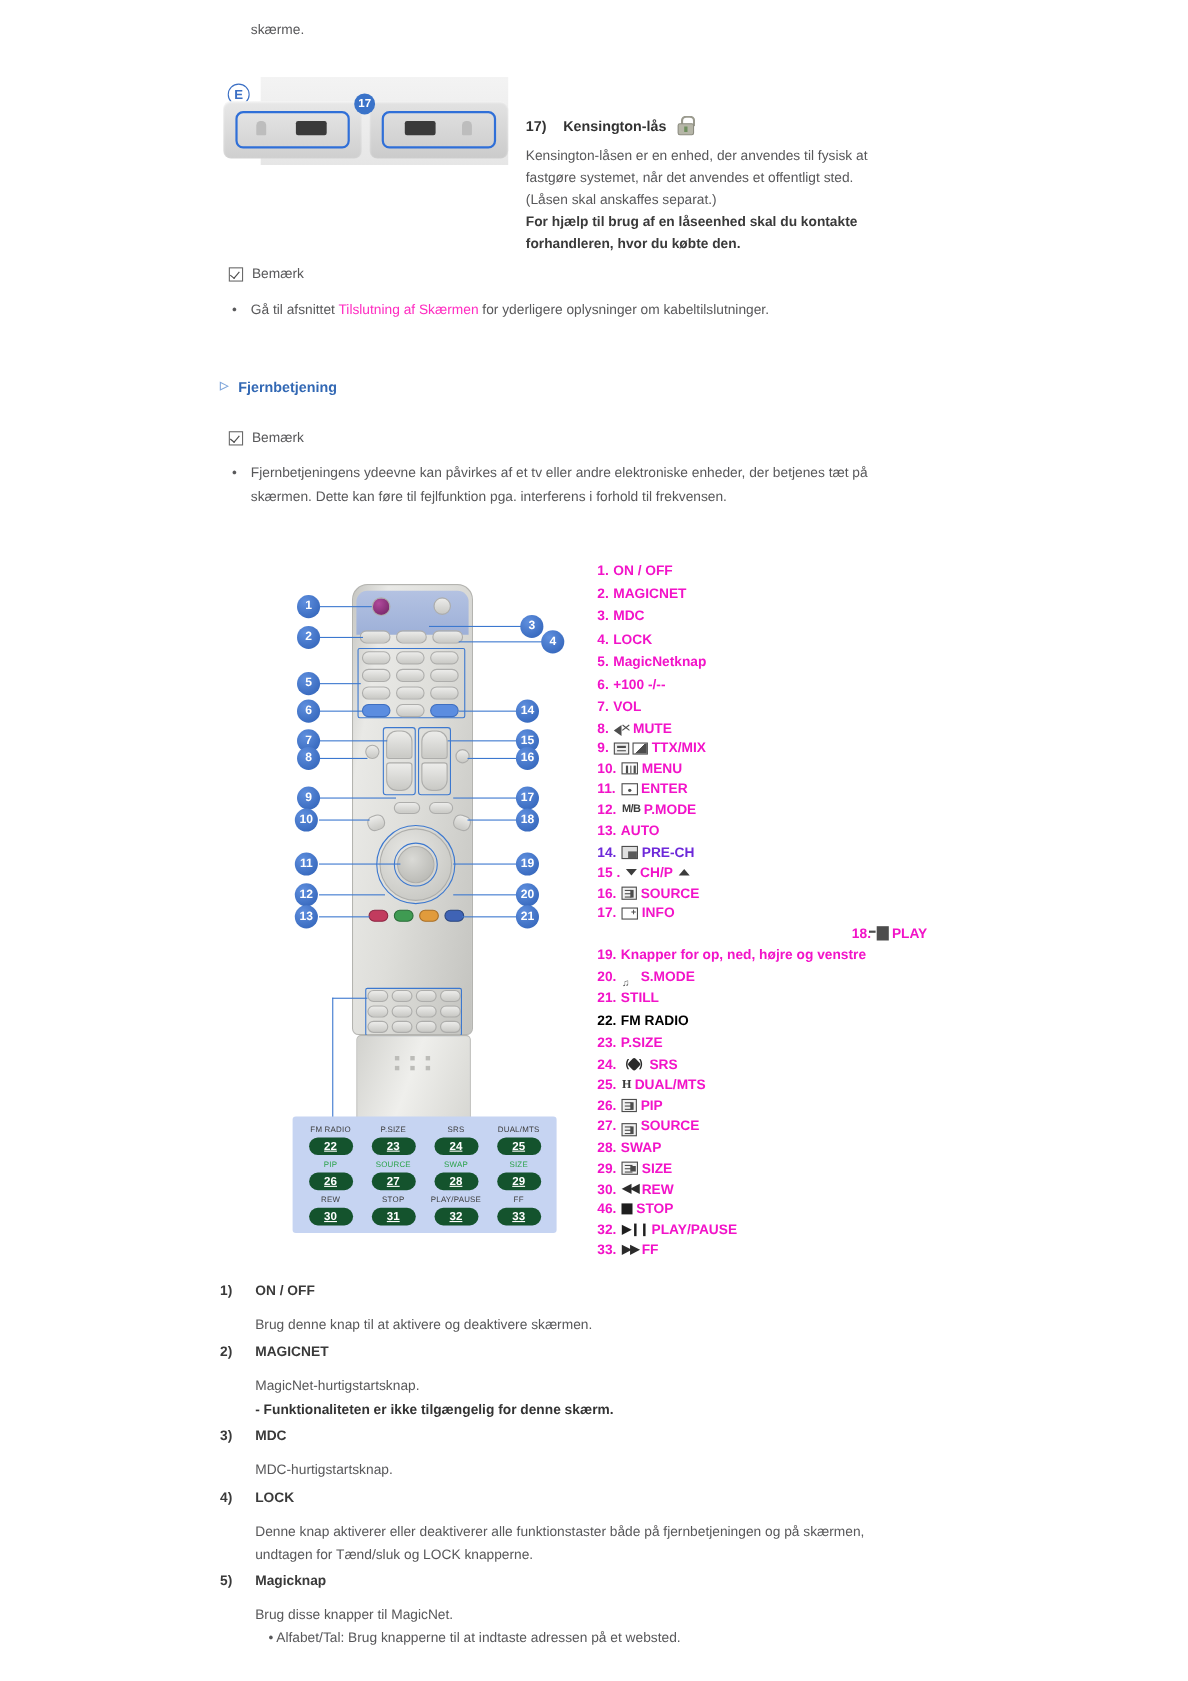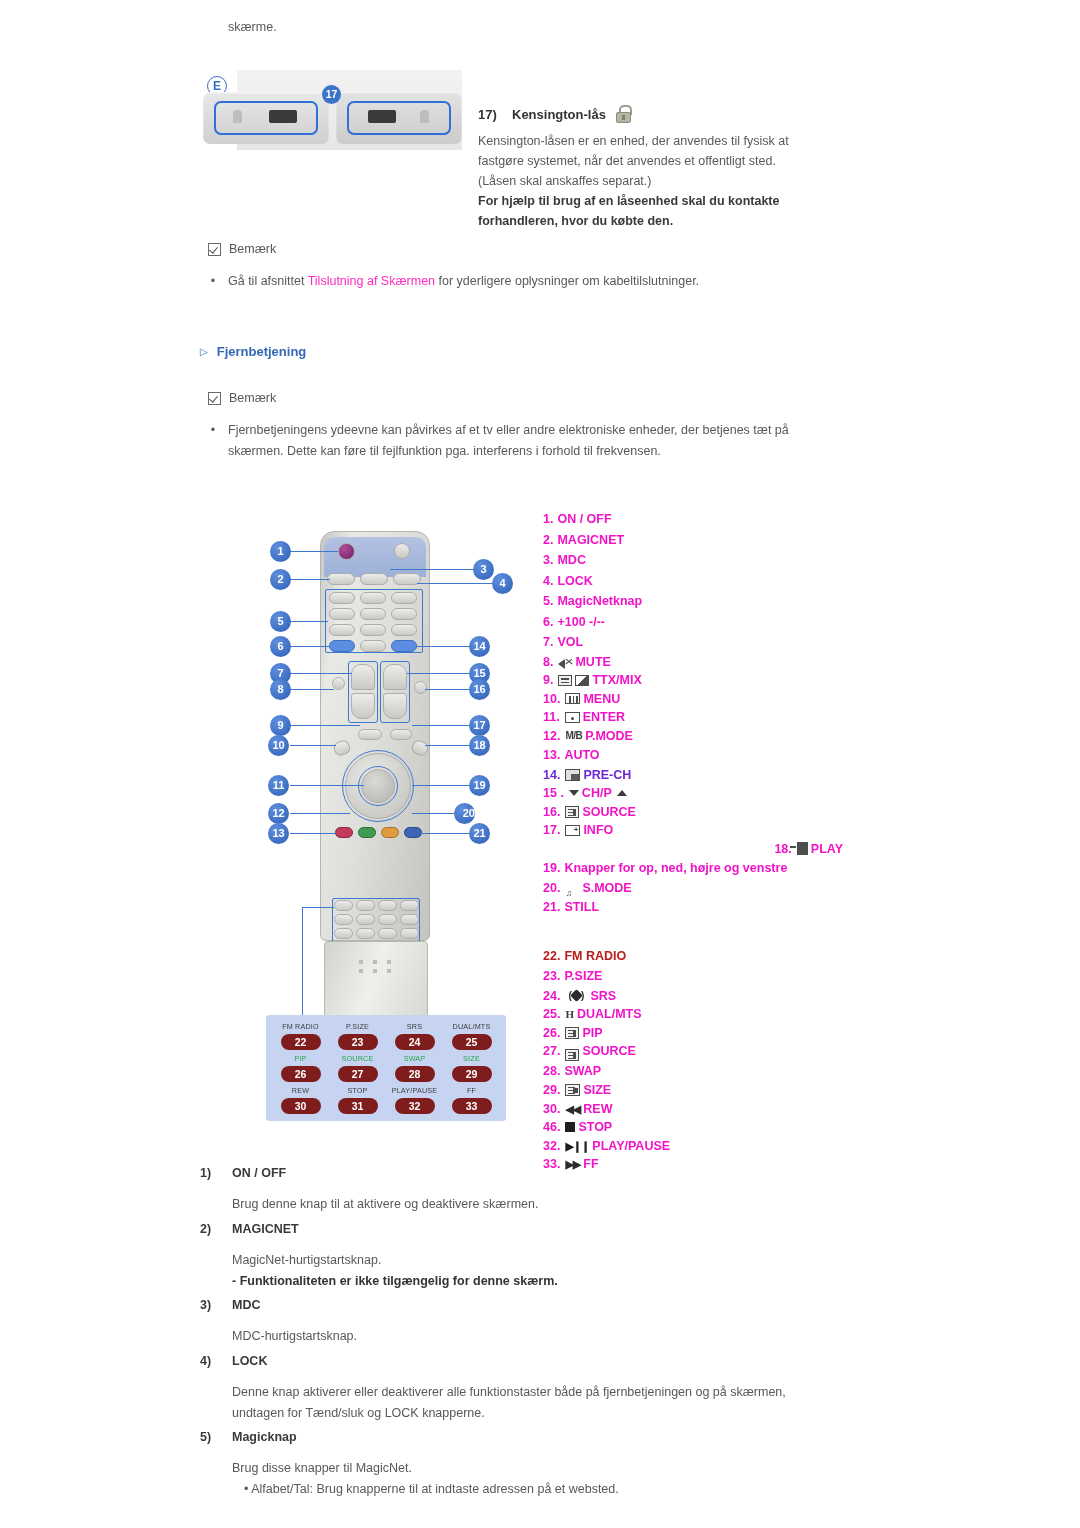--- a/index.html
+++ b/index.html
@@ -314,25 +314,26 @@
     font-size: 7.2px;
     color: #3b3b3b;
     line-height: 10px;
     letter-spacing: .2px;
   }
   .rt-num {
     display: inline-block;
     width: 40px; height: 16px;
     line-height: 16px;
     margin: 1px 0 4px 0;
-    background: #7f1d1d;
+    background: #14532d;
     color: #fff;
     font-size: 10.5px;
     font-weight: bold;
     border-radius: 8px;
+    text-decoration: underline;
   }
 
   
   #legend-list {
     position: absolute;
     left: 543px; top: 509px;
     width: 300px;
   }
   .legend-item {
     color: #f213c8;
@@ -612,21 +613,21 @@
     <div class="callout" style="left:207px;top:160px;">15</div>
     <div class="lead" style="left:163px;top:186px;width:46px;"></div>
     <div class="callout" style="left:207px;top:176px;">16</div>
     <div class="lead" style="left:150px;top:222px;width:58px;"></div>
     <div class="callout" style="left:207px;top:212px;">17</div>
     <div class="lead" style="left:163px;top:242px;width:46px;"></div>
     <div class="callout" style="left:207px;top:232px;">18</div>
     <div class="lead" style="left:150px;top:282px;width:58px;"></div>
     <div class="callout" style="left:207px;top:272px;">19</div>
     <div class="lead" style="left:150px;top:310px;width:58px;"></div>
-    <div class="callout" style="left:192px;top:300px;text-align:right;">20</div>
+    <div class="callout" style="left:207px;top:300px;">20</div>
     <div class="lead" style="left:158px;top:330px;width:50px;"></div>
     <div class="callout" style="left:207px;top:320px;">21</div>
 
     <div class="lead" style="left:40px;top:404px;width:32px;"></div>
     <div style="position:absolute;left:40px;top:404px;width:1.4px;height:110px;background:#3c78cf;"></div>
 
     <div id="remote-table">
       <table>
         <tbody id="remote-table-body">
             <tr>
@@ -812,21 +813,21 @@
         <span class="li-num">20.</span>
         <span class="gicon g-smode">
           <span class="n">♫ </span>
         </span>
         <span>S.MODE</span>
       </div>
       <div class="legend-item" style="color: rgb(242, 19, 200);">
         <span class="li-num">21.</span>
         <span>STILL</span>
       </div>
-      <div class="legend-item" style="color: #b91c1c; margin-top: 28px;">
+      <div class="legend-item" style="color: #000000;">
         <span class="li-num">22.</span>
         <span>FM RADIO</span>
       </div>
       <div class="legend-item" style="color: rgb(242, 19, 200);">
         <span class="li-num">23.</span>
         <span>P.SIZE</span>
       </div>
       <div class="legend-item tight" style="color: rgb(242, 19, 200);">
         <span class="li-num">24.</span>
         <span class="gicon g-srs">

